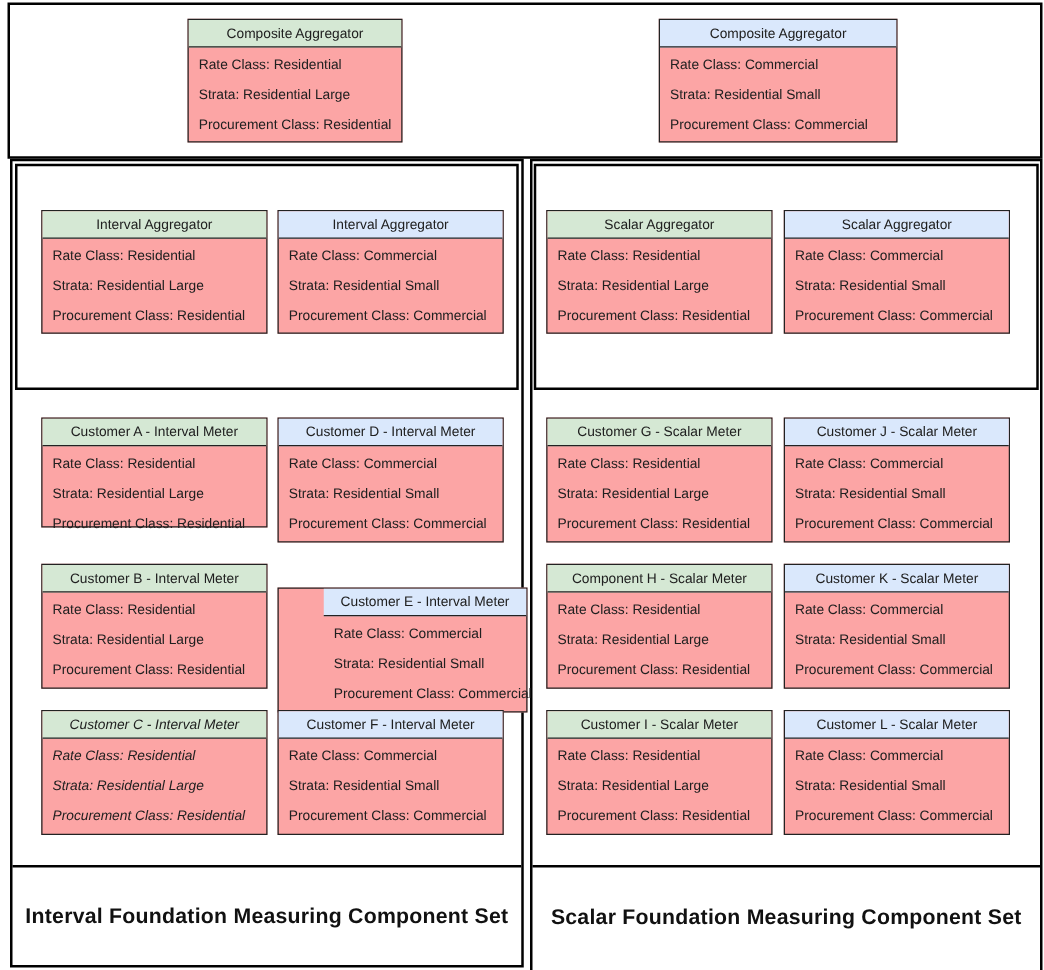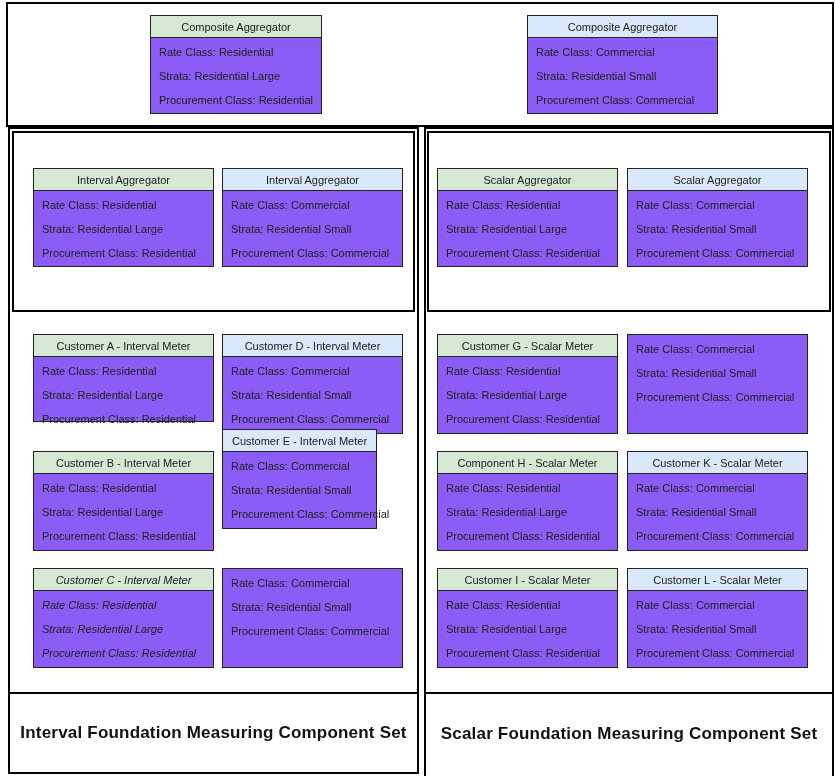--- a/index.html
+++ b/index.html
@@ -30,21 +30,21 @@
   .set-label {
     font-size: 17px;
     font-weight: bold;
     color: #111111;
     letter-spacing: 0.2px;
     white-space: nowrap;
   }
 
   .card {
     position: absolute;
-    background: #8b5cf6;
+    background: #fca5a5;
     border: 1px solid #222222;
   }
   .card-header {
     height: 22px;
     border-bottom: 1px solid #222222;
     display: flex;
     align-items: center;
     justify-content: center;
     font-size: 11px;
     color: #202020;
@@ -150,56 +150,58 @@
 
   <div class="card green" style="left:33px; top:451px; width:181px; height:100px;">
     <div class="card-header">Customer B - Interval Meter</div>
     <div class="card-body">
       <div class="card-line">Rate Class: Residential</div>
       <div class="card-line">Strata: Residential Large</div>
       <div class="card-line">Procurement Class: Residential</div>
     </div>
   </div>
 
-  <div class="card blue" style="left:222px; top:429px; width:155px; height:100px;">
+  <div class="card blue" style="left:222px; top:470px; width:200px; height:100px;padding-left:36px;">
     <div class="card-header">Customer E - Interval Meter</div>
     <div class="card-body">
       <div class="card-line">Rate Class: Commercial</div>
       <div class="card-line">Strata: Residential Small</div>
       <div class="card-line">Procurement Class: Commercial</div>
     </div>
   </div>
 
   <div class="card green" style="left:33px; top:568px; width:181px; height:100px;font-style:italic;">
     <div class="card-header">Customer C - Interval Meter</div>
     <div class="card-body">
       <div class="card-line">Rate Class: Residential</div>
       <div class="card-line">Strata: Residential Large</div>
       <div class="card-line">Procurement Class: Residential</div>
     </div>
   </div>
 
   <div class="card blue" style="left:222px; top:568px; width:181px; height:100px;">
+    <div class="card-header">Customer F - Interval Meter</div>
     <div class="card-body">
       <div class="card-line">Rate Class: Commercial</div>
       <div class="card-line">Strata: Residential Small</div>
       <div class="card-line">Procurement Class: Commercial</div>
     </div>
   </div>
 
   <div class="card green" style="left:437px; top:334px; width:181px; height:100px;">
     <div class="card-header">Customer G - Scalar Meter</div>
     <div class="card-body">
       <div class="card-line">Rate Class: Residential</div>
       <div class="card-line">Strata: Residential Large</div>
       <div class="card-line">Procurement Class: Residential</div>
     </div>
   </div>
 
   <div class="card blue" style="left:627px; top:334px; width:181px; height:100px;">
+    <div class="card-header">Customer J - Scalar Meter</div>
     <div class="card-body">
       <div class="card-line">Rate Class: Commercial</div>
       <div class="card-line">Strata: Residential Small</div>
       <div class="card-line">Procurement Class: Commercial</div>
     </div>
   </div>
 
   <div class="card green" style="left:437px; top:451px; width:181px; height:100px;">
     <div class="card-header">Component H - Scalar Meter</div>
     <div class="card-body">

